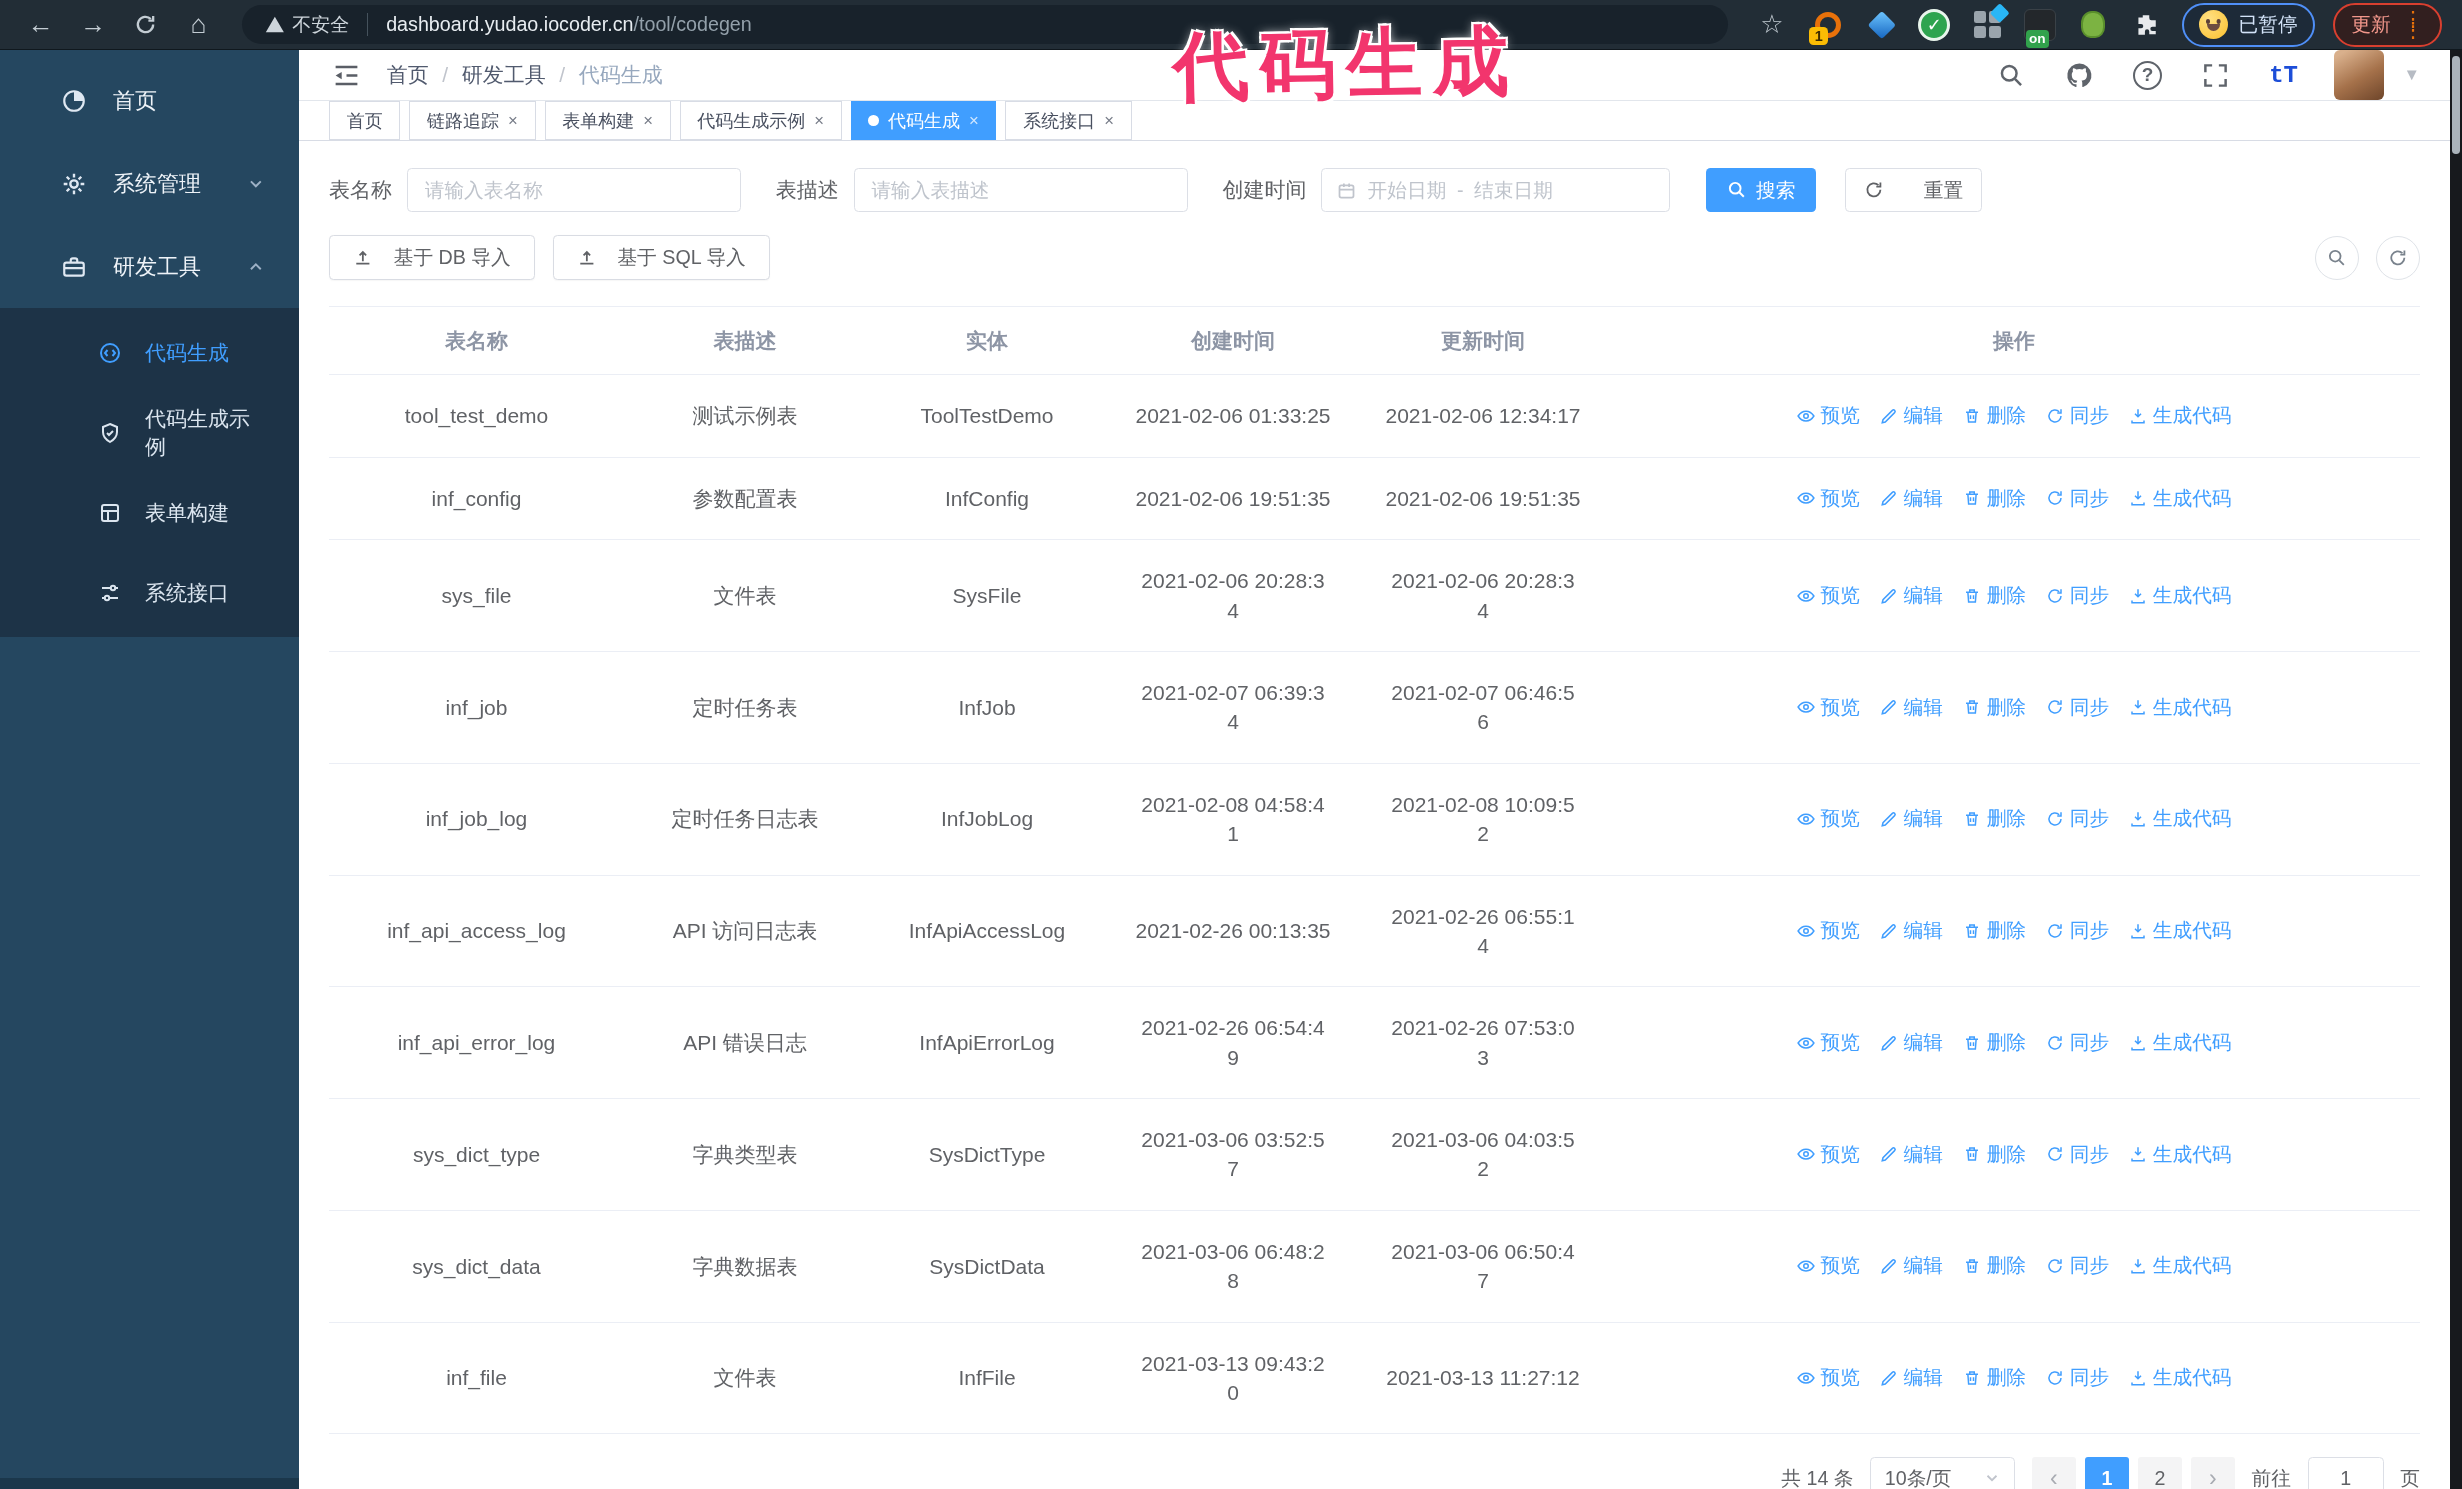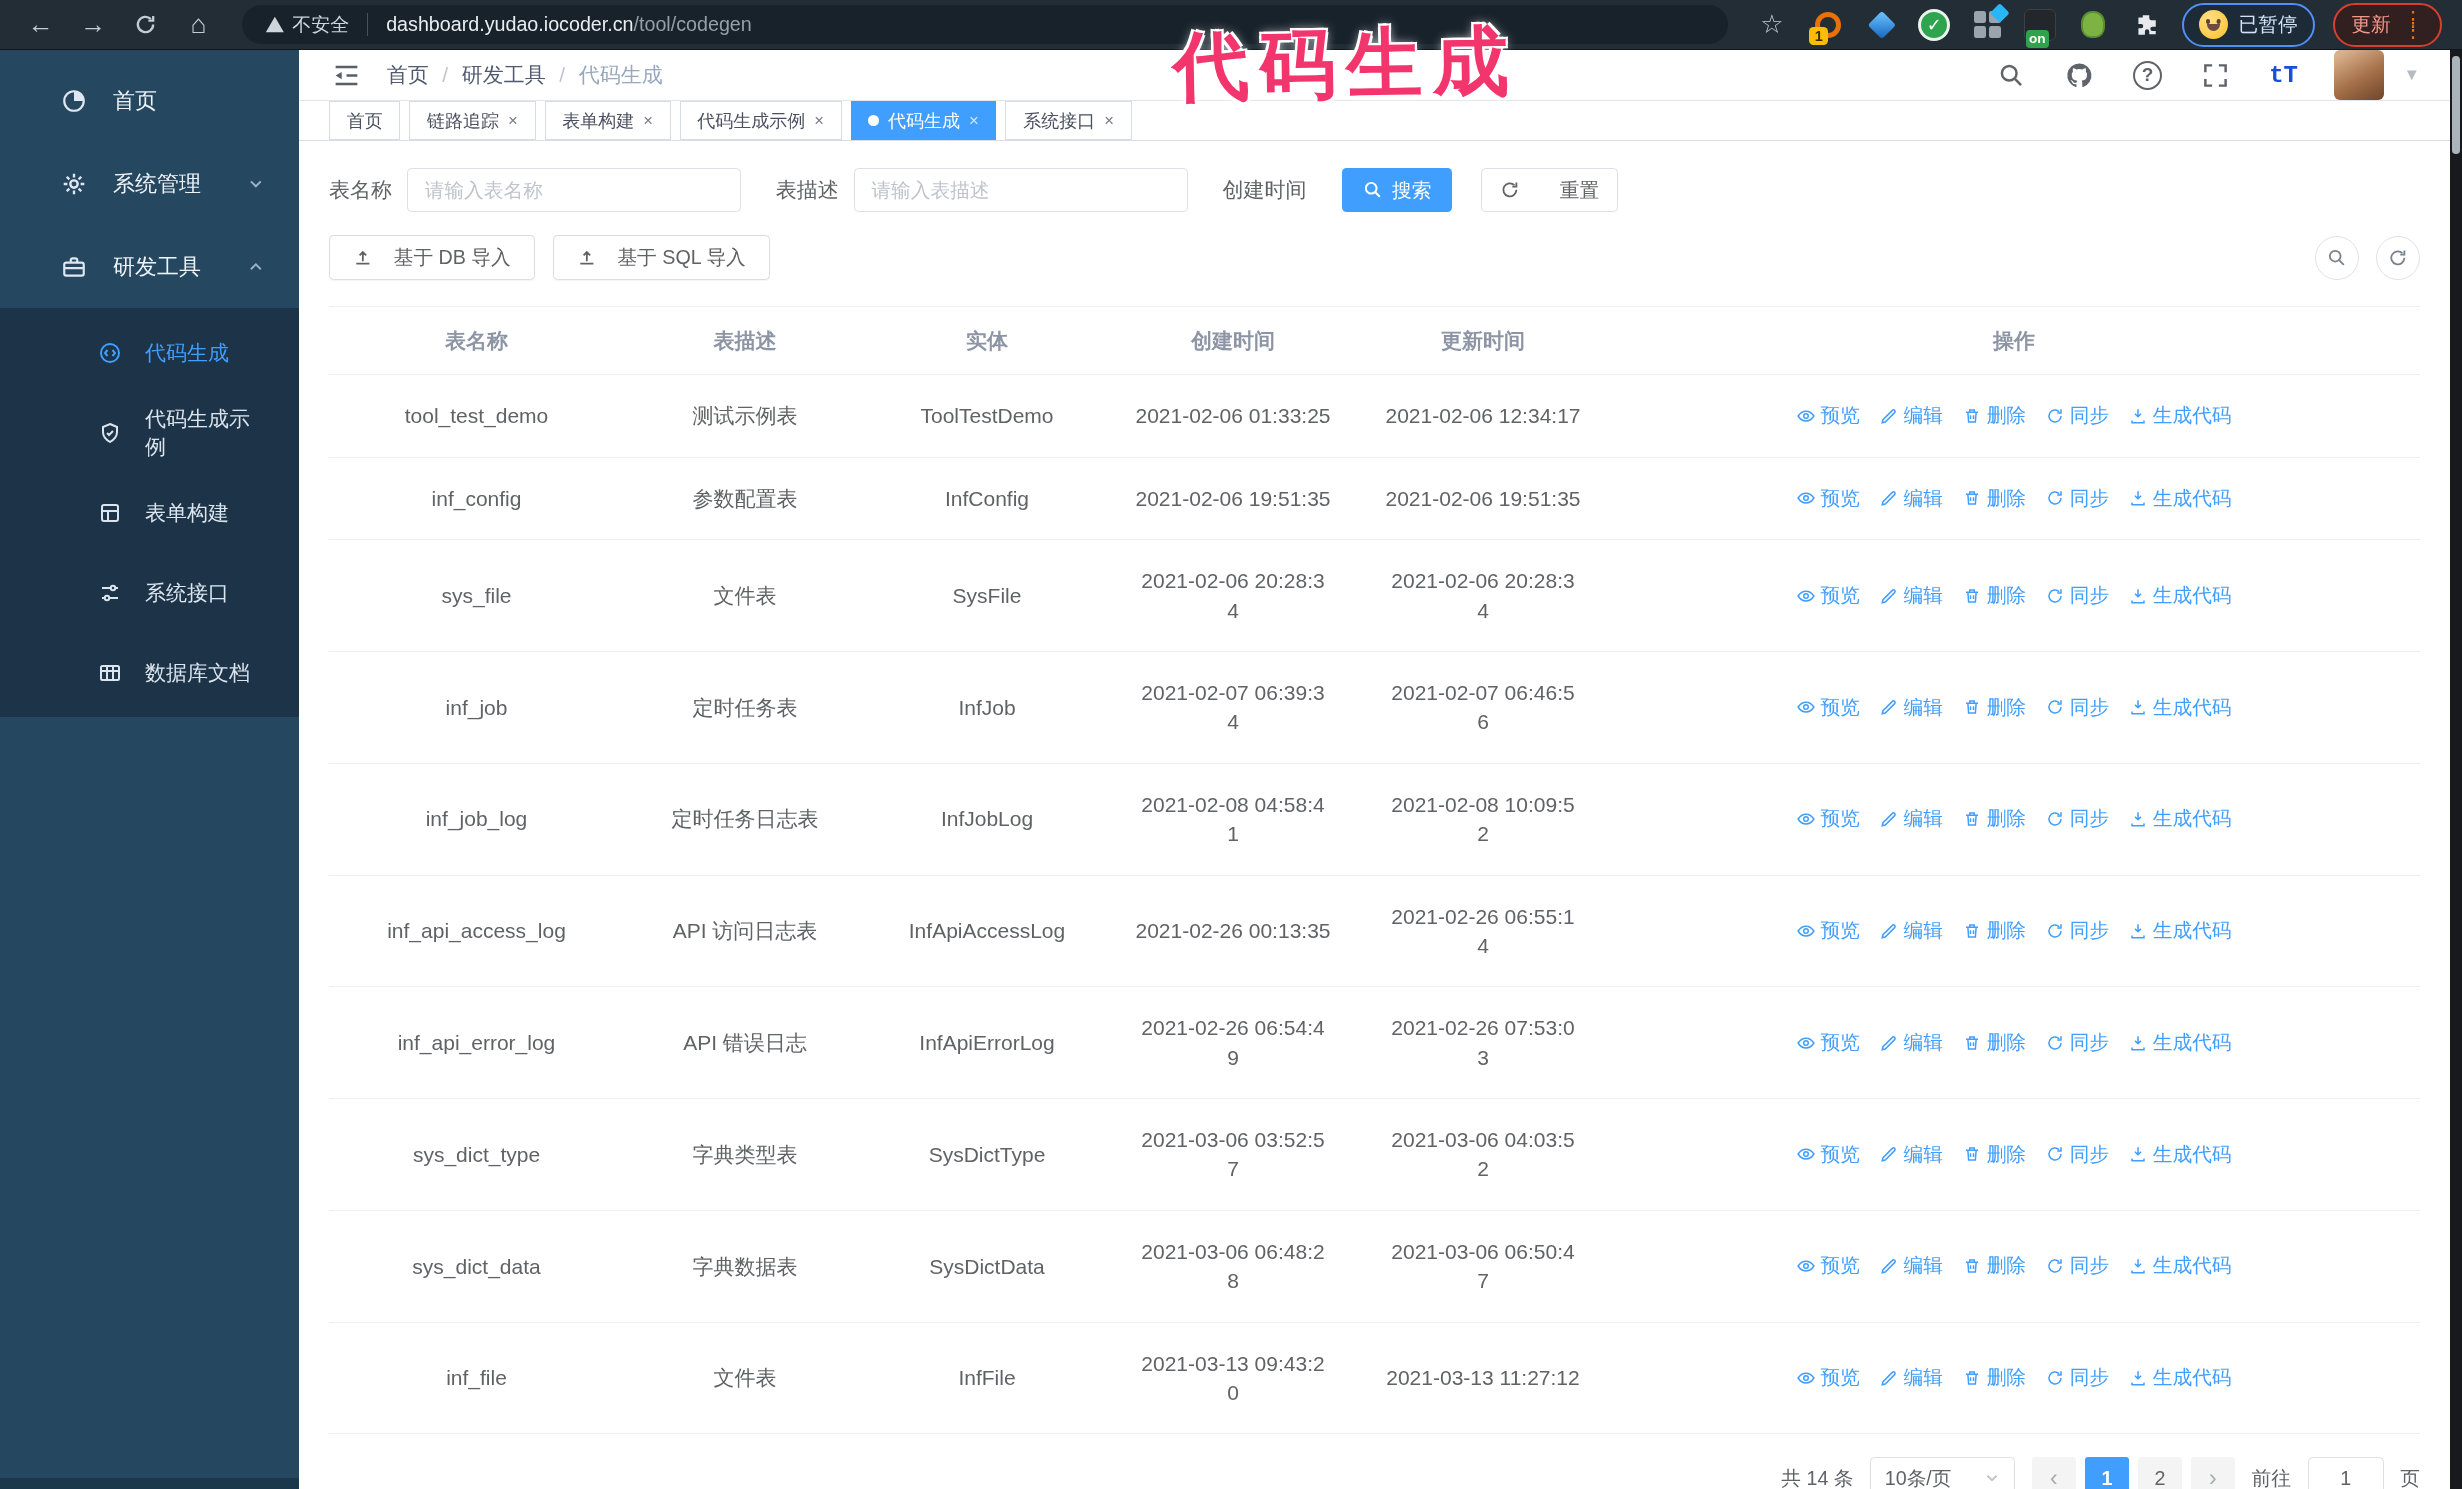--- a/index.html
+++ b/index.html
@@ -263,29 +263,20 @@
         <div class="submenu-item">
           <span class="mi-icon">
             <svg width="24" height="24" viewBox="0 0 24 24" fill="none" stroke="currentColor" stroke-width="2">
                 <path d="M4 7h9M17 7h3M4 17h3M11 17h9"></path>
                 <circle cx="15" cy="7" r="2.2"></circle>
                 <circle cx="9" cy="17" r="2.2"></circle>
               </svg>
           </span>
           <span>系统接口</span>
         </div>
-        <div class="submenu-item">
-          <span class="mi-icon">
-            <svg width="24" height="24" viewBox="0 0 24 24" fill="none" stroke="currentColor" stroke-width="2">
-                <rect x="3" y="5" width="18" height="14" rx="1.5"></rect>
-                <path d="M3 10h18M9 5v14M15 5v14"></path>
-              </svg>
-          </span>
-          <span>数据库文档</span>
-        </div>
       </div>
     </nav>
     <div class="sidebar-bottom-strip"></div>
   </aside>
 
   <div class="main">
 
     <header class="app-header">
       <div class="fold-btn">
         <svg width="29" height="29" viewBox="0 0 24 24" fill="none" stroke="currentColor" stroke-width="2.2">
@@ -367,20 +358,29 @@
     </div>
 
     <div class="content">
 
       <div class="filter-row">
         <span class="f-label">表名称</span>
         <input class="text-input" placeholder="请输入表名称" style="">
         <span class="f-label">表描述</span>
         <input class="text-input" placeholder="请输入表描述" style="">
         <span class="f-label">创建时间</span>
+        <div class="date-range">
+          <svg width="21" height="21" viewBox="0 0 24 24" fill="none" stroke="#c0c4cc" stroke-width="2">
+              <rect x="4" y="6" width="16" height="14" rx="2"></rect>
+              <path d="M4 11h16M9 4v4M15 4v4"></path>
+            </svg>
+          <span>开始日期</span>
+          <span class="sep">-</span>
+          <span>结束日期</span>
+        </div>
         <button class="btn btn-primary">
           <svg width="19.7" height="19.7" viewBox="0 0 24 24" fill="none" stroke="#fff" stroke-width="2.4">
               <circle cx="10" cy="10" r="6.5"></circle>
               <path d="M15 15l5.5 5.5"></path>
             </svg>
           <span>搜索</span>
         </button>
         <button class="btn btn-plain">
           <svg width="19.7" height="19.7" viewBox="0 0 24 24" fill="none" stroke="#606266" stroke-width="2.2">
               <path d="M20 12a8 8 0 1 1-2.4-5.7"></path>

